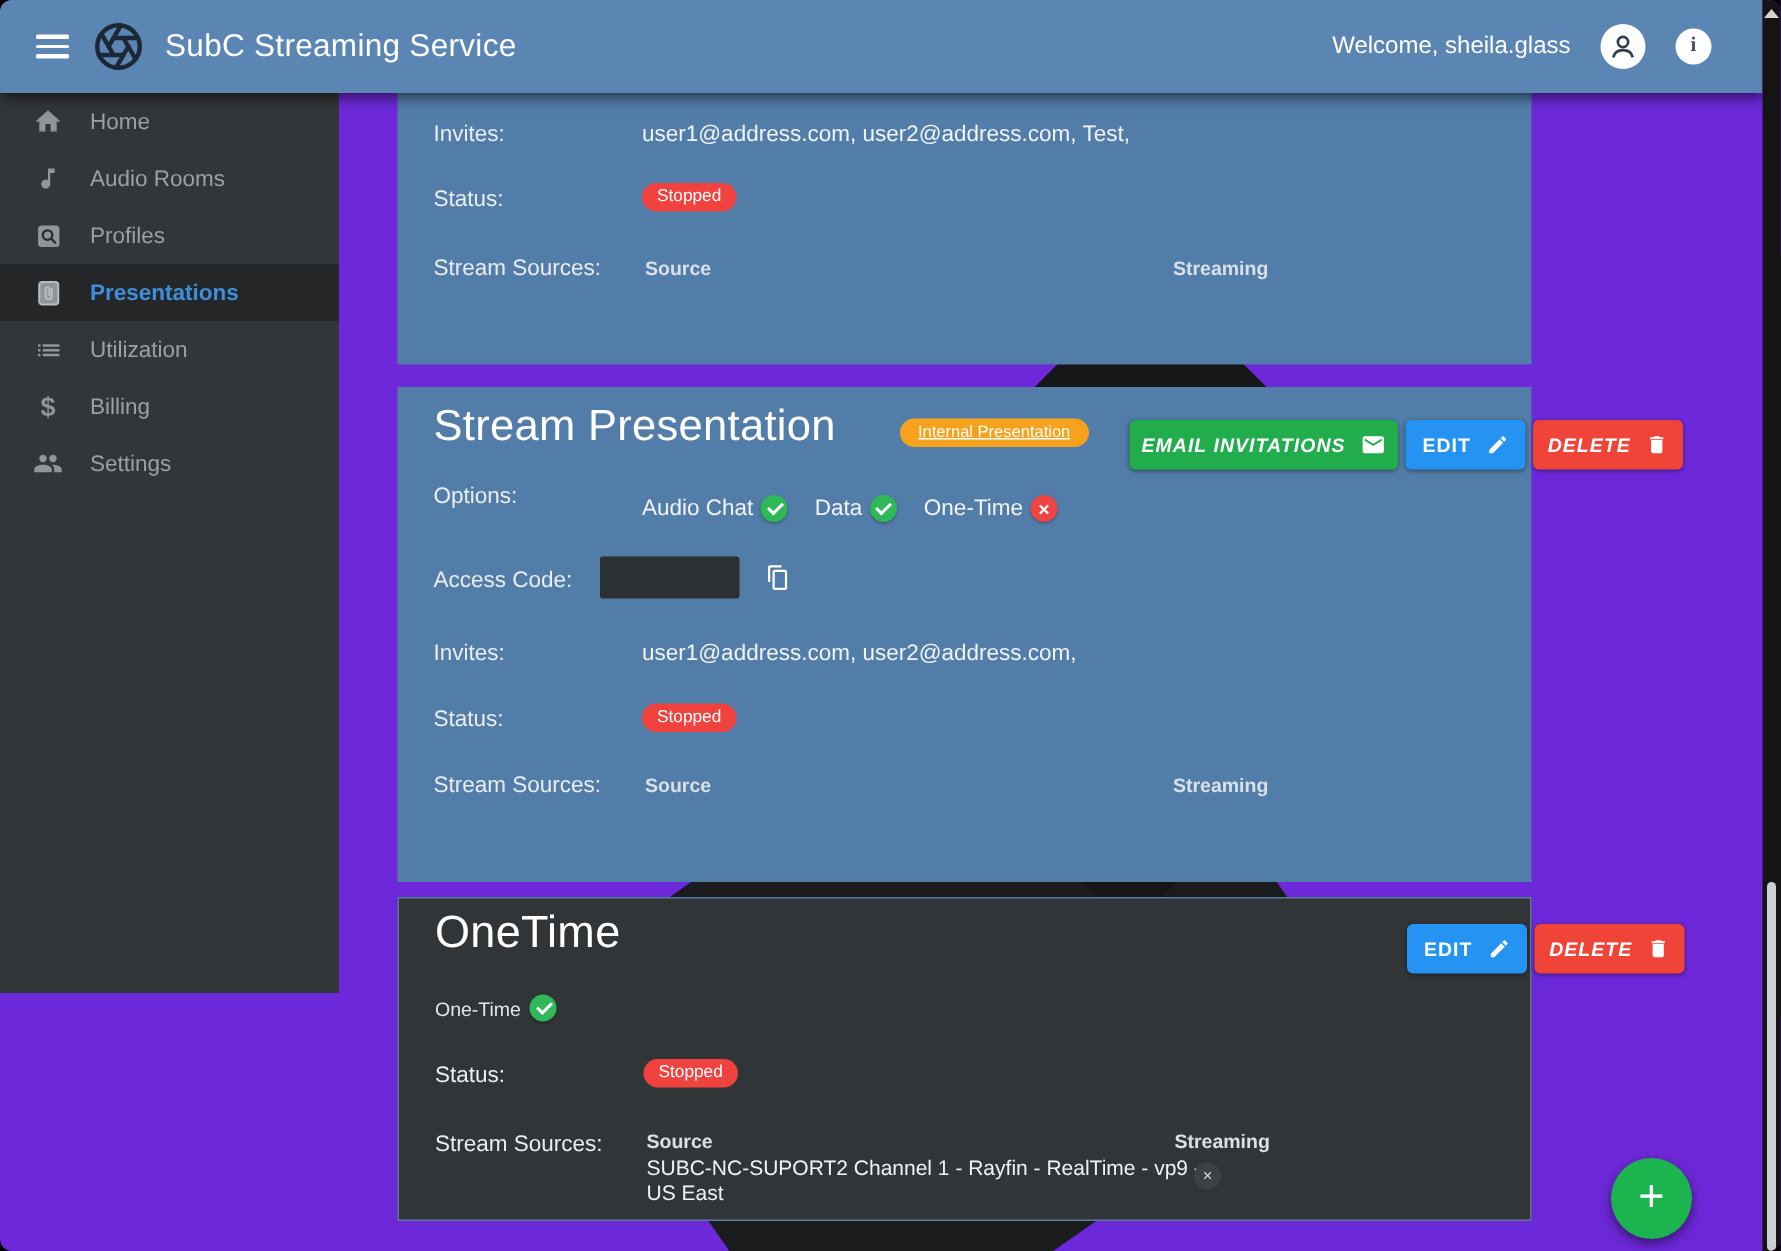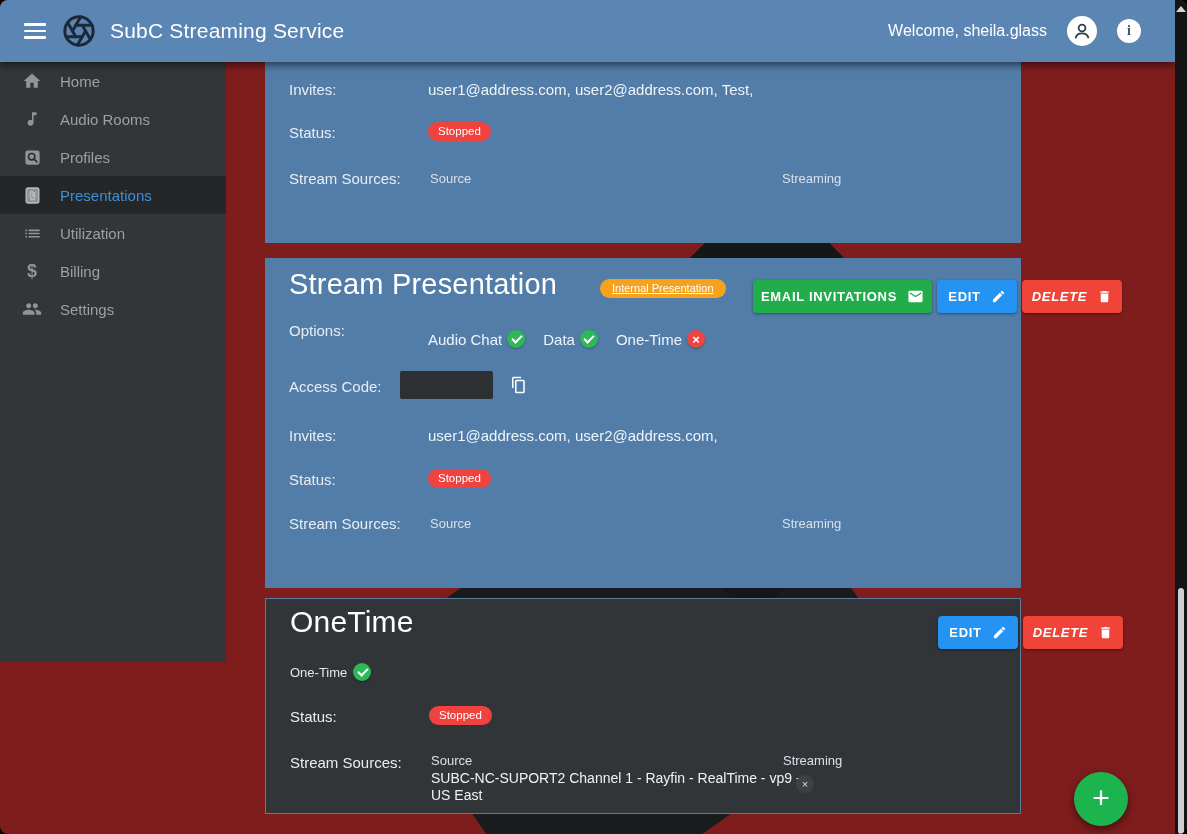--- a/index.html
+++ b/index.html
@@ -1,17 +1,17 @@
 <!DOCTYPE html>
 <html><head>
 <meta charset="utf-8">
 <style>
   html,body{margin:0;padding:0;background:#000;}
   body{font-family:"Liberation Sans",sans-serif;-webkit-font-smoothing:antialiased;}
-  .app{position:relative;width:1187px;height:834px;background:#7f1d1d;overflow:hidden;border-radius:8px;}
+  .app{position:relative;width:1187px;height:834px;background:#6d28d9;overflow:hidden;border-radius:8px;}
 
   
   .wm{position:absolute;z-index:1;}
   .wm-a{left:420px;top:500px;width:440px;height:340px;background:#1a1b1d;transform:rotate(-35deg);}
   .wm-b{left:610px;top:240px;width:300px;height:320px;background:#151618;transform:rotate(45deg);}
 
   
   .appbar{position:absolute;left:0;top:0;width:1175px;height:62px;background:#5b86b4;z-index:6;
           display:flex;align-items:center;box-shadow:0 3px 8px rgba(0,0,0,.55);}
   .hamburger{width:22px;margin-left:24px;cursor:pointer;}
@@ -29,50 +29,50 @@
   .scroll-up{width:0;height:0;border-left:5px solid transparent;border-right:5px solid transparent;
              border-bottom:6px solid #d3d3d3;margin:6px auto 0;}
   .scroll-thumb{position:absolute;left:3px;top:588px;width:6px;height:246px;background:#cdcfd0;border-radius:3px;}
 
   
   .sidebar{position:absolute;left:0;top:62px;width:226px;height:600px;background:#333638;z-index:4;}
   .side-item{height:38px;display:flex;align-items:center;padding-left:20px;color:#9aa0a3;font-size:15px;cursor:pointer;}
   .side-item .sicon{width:24px;height:24px;display:flex;align-items:center;justify-content:center;margin-right:16px;}
   .side-item svg{fill:#8f9598;}
   .side-item .dollar{font-size:18px;font-weight:700;color:#8f9598;}
-  .side-item.active{background:#242628;color:#3d8fd9;font-weight:400;}
+  .side-item.active{background:#242628;color:#3d8fd9;font-weight:700;}
 
   
   .card{position:absolute;left:265px;width:756px;z-index:2;box-sizing:border-box;}
   .card.blue{background:#527da8;}
   #card1{top:62px;height:181px;}
   #card2{top:258px;height:330px;}
   #card3{top:598px;height:216px;background:#323537;border:1px solid #5a7ba0;}
 
   .lbl{position:absolute;left:24px;font-size:15px;color:#e9edf3;}
   .val{position:absolute;left:163px;font-size:15px;color:#f0f4f9;}
-  .colhead{position:absolute;font-size:13px;color:#d9e0e8;}
+  .colhead{position:absolute;font-size:13px;color:#d9e0e8;font-weight:bold;}
   .c-src{left:165px;}
   .c-strm{left:517px;}
 
   .badge-stopped{position:absolute;left:163px;background:#f0433f;color:#fff;font-size:11.5px;
                  padding:3px 10px 4px;border-radius:10px;line-height:12px;}
 
   .card-title{position:absolute;left:24px;color:#fff;font-size:29px;letter-spacing:.2px;text-align:center;}
   .pill-orange{position:absolute;background:#f6a21d;color:#fff;font-size:11px;padding:4px 12px;border-radius:11px;line-height:11px;text-decoration:underline;}
 
   .btn{position:absolute;height:33px;border-radius:4px;border:none;color:#fff;font-weight:700;font-size:13px;
        letter-spacing:.7px;display:flex;align-items:center;justify-content:center;gap:10px;cursor:pointer;
        box-shadow:0 1px 3px rgba(0,0,0,.4);font-family:"Liberation Sans",sans-serif;}
-  .btn-green{background:#21ad4c;left:488px;width:179px;}
+  .btn-green{background:#21ad4c;left:488px;width:179px;font-style:italic;}
   .btn-blue{background:#2493f2;left:672px;width:80px;}
   .btn-red{background:#f04438;left:757px;width:100px;font-style:italic;}
 
   .opts{position:absolute;left:163px;display:flex;align-items:center;gap:10px;font-size:15px;color:#f0f4f9;}
-  .opt{display:flex;align-items:center;gap:5px;margin-right:8px;}
+  .opt{display:flex;align-items:flex-start;gap:5px;margin-right:8px;}
   .chk{width:18px;height:18px;border-radius:50%;background:#2eb857;position:relative;display:inline-block;box-shadow:0 1px 2px rgba(0,0,0,.3);}
   .chk::after{content:"";position:absolute;left:4.5px;top:4.5px;width:8px;height:4px;
               border-left:2px solid #fff;border-bottom:2px solid #fff;transform:rotate(-45deg);}
   .crs{width:18px;height:18px;border-radius:50%;background:#ef4444;position:relative;display:inline-block;
        color:#fff;box-shadow:0 1px 2px rgba(0,0,0,.3);}
   .crs::after{content:"×";position:absolute;left:0;top:0;width:18px;height:18px;display:flex;
               align-items:center;justify-content:center;font-size:13px;font-weight:700;line-height:1;}
 
   .code-box{position:absolute;left:135px;width:93px;height:28px;background:#2d3033;border-radius:2px;cursor:pointer;}
   .copy-btn{position:absolute;left:240px;width:26px;height:28px;display:flex;align-items:center;justify-content:center;cursor:pointer;}

